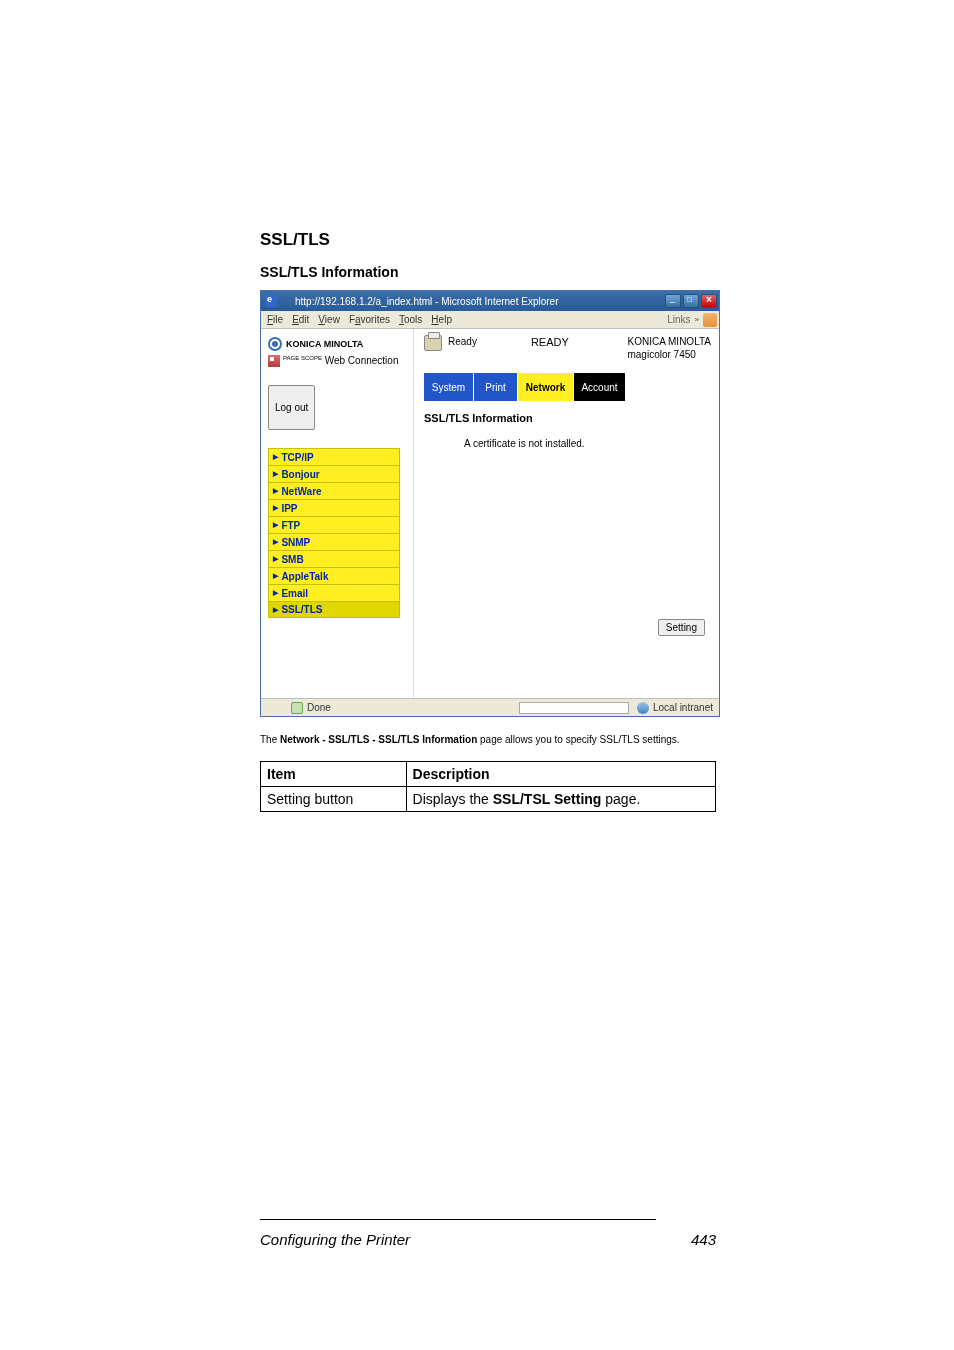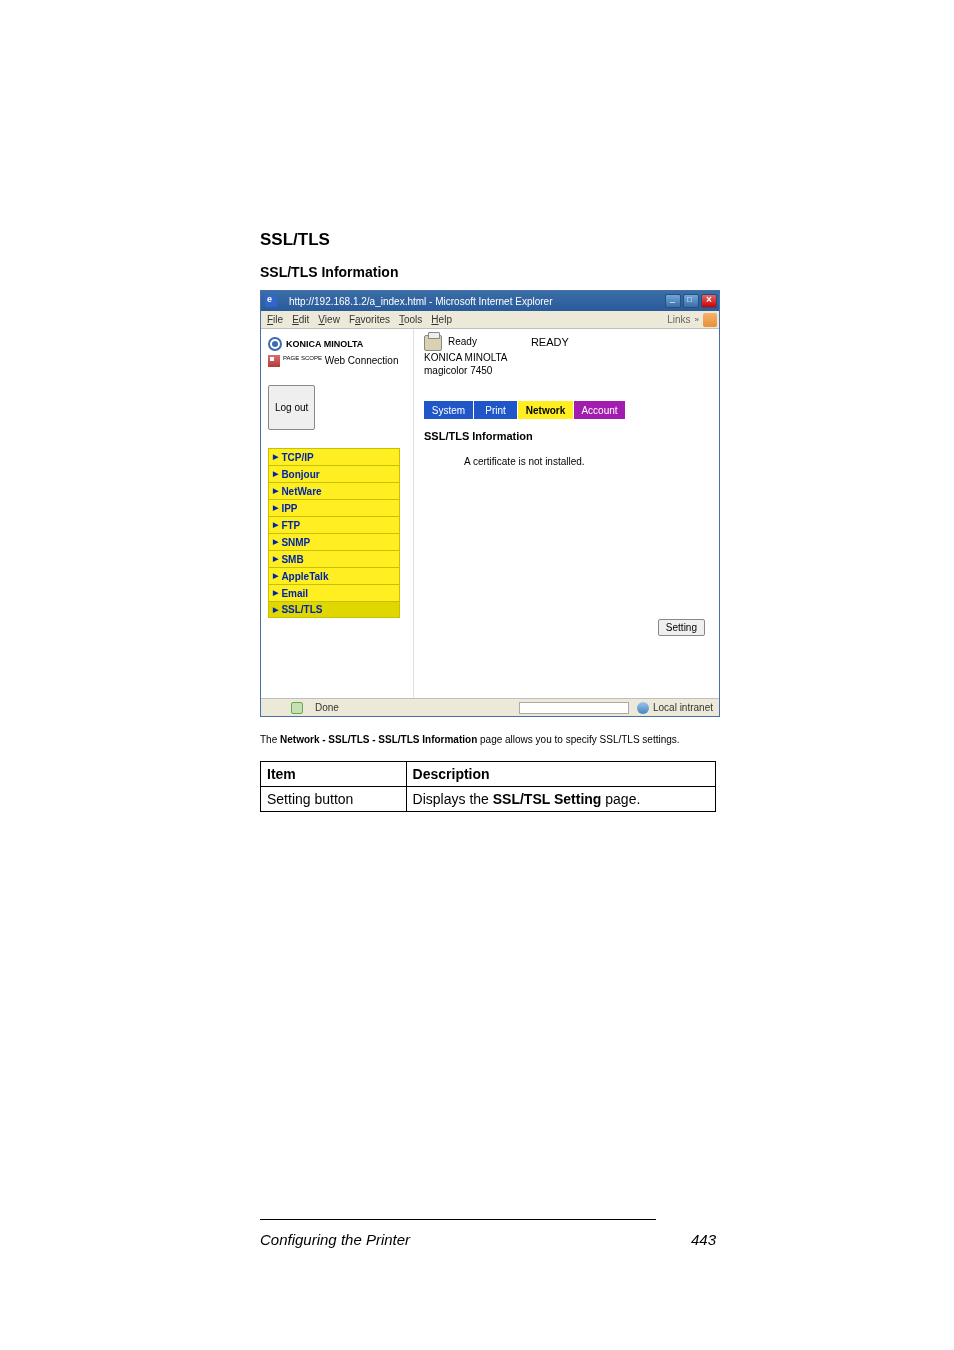--- a/index.html
+++ b/index.html
@@ -5,21 +5,21 @@
   * { box-sizing: border-box; margin: 0; padding: 0; }
   html, body { width: 954px; height: 1350px; background: #fff; font-family: Arial, Helvetica, sans-serif; }
   .page { width: 954px; height: 1350px; position: relative; padding: 230px 238px 0 260px; }
 
   .sec-title { font-size: 17px; font-weight: bold; color: #000; margin-bottom: 14px; }
   .sub-title { font-size: 14px; font-weight: bold; color: #000; margin-bottom: 10px; }
 
   
   .ie-window { width: 460px; height: 427px; border: 1px solid #4a6ea9; background:#fff; font-family: Tahoma, Arial, sans-serif; }
   .ie-titlebar { height: 20px; background: linear-gradient(#3a6ea5,#295a9b); display:flex; align-items:center; justify-content:space-between; padding:0 2px 0 4px; color:#fff; font-size:10px; }
-  .ie-titlebar-left { display:flex; align-items:center; gap:12px; }
+  .ie-titlebar-left { display:flex; align-items:center; gap:18px; }
   .ie-e-icon { width:12px; height:12px; background:#3366cc; border-radius:2px; position:relative; }
   .ie-e-icon::after { content:"e"; color:#fff; font-size:9px; font-weight:bold; position:absolute; left:2px; top:-1px; }
   .ie-winbtns { display:flex; gap:2px; }
   .ie-winbtns span { width:16px; height:14px; display:inline-block; background:linear-gradient(#6fa8dc,#3a6ea5); border:1px solid #2a4d7a; border-radius:2px; position:relative; }
   .ie-close { background:linear-gradient(#e06666,#cc0000) !important; }
   .ie-min::after { content:"_"; color:#fff; font-size:9px; position:absolute; left:4px; top:-2px; }
   .ie-max::after { content:"□"; color:#fff; font-size:8px; position:absolute; left:3px; top:0; }
   .ie-close::after { content:"×"; color:#fff; font-size:10px; font-weight:bold; position:absolute; left:4px; top:-1px; }
   .ie-menubar { height:18px; background:#ece9d8; display:flex; align-items:center; gap:9px; padding-left:6px; font-size:10px; color:#333; border-bottom:1px solid #bfbfbf; position:relative;}
   .ie-menubar .u { text-decoration: underline; }
@@ -39,44 +39,44 @@
   .logout-wrap { margin-top:18px;}
   .logout-btn { font-size:10px; padding:16px 6px; background:#efefef; border:1px solid #888; border-radius:2px;}
 
   .sidenav { margin-top:18px; width:132px;}
   .sidenav .item { background:#ffef22; border:1px solid #c7c200; border-bottom:none; height:17px; display:flex; align-items:center; font-size:10px; font-weight:bold; color:#0025a8; padding-left:4px;}
   .sidenav .item:last-child { border-bottom:1px solid #c7c200;}
   .sidenav .item .tri { color:#0025a8; font-size:7px; margin-right:3px;}
   .sidenav .item.active { background:#e0d600;}
 
   .ie-right { flex:1; padding:6px 8px 6px 10px; display:flex; flex-direction:column;}
-  .header-row { display:flex; align-items:flex-start; justify-content:space-between; font-size:10px;flex-direction:column;}
+  .header-row { display:flex; align-items:flex-start; justify-content:space-between; font-size:10px;}
   .header-left { display:flex; align-items:flex-start; gap:6px;}
   .printer-ico { width:18px; height:16px; background:#d9d2b0; border:1px solid #888; border-radius:2px; position:relative;}
   .printer-ico::before { content:""; position:absolute; left:3px; top:-4px; width:10px; height:5px; background:#eee; border:1px solid #888; border-radius:1px 1px 0 0;}
   .ready-word { font-size:10px; margin-top:1px;}
   .ready-large { font-size:11px; margin-left:48px; margin-top:1px;}
   .device { font-size:10px; text-align:left; line-height:1.3;}
 
-  .tabbar { margin-top:24px; display:flex; height:18px;}
+  .tabbar { margin-top:12px; display:flex; height:28px;}
   .tabbar .tab { font-size:10px; color:#fff; display:flex; align-items:center; justify-content:center; border-right:1px solid #fff;}
   .t-sys { width:50px; background:#2156c9;}
   .t-print { width:44px; background:#2156c9;}
   .t-net { width:56px; background:#ffef22 !important; color:#000 !important; font-weight:bold;}
-  .t-acc { width:52px; background:#a21caf;}
+  .t-acc { width:52px; background:#000000;}
 
   .content-area { margin-top:11px; flex:1; position:relative;}
   .sec-head { font-size:11px; font-weight:bold; color:#000;}
   .cert-msg { font-size:10px; margin-top:14px; margin-left:40px;}
 
   .setting-row { position:absolute; right:6px; bottom:56px; }
   .setting-btn { font-size:10px; padding:2px 7px; background:#efefef; border:1px solid #888; border-radius:2px;}
 
   .ie-status { height:18px; background:#ece9d8; border-top:1px solid #bfbfbf; display:flex; align-items:center; justify-content:space-between; padding:0 6px; font-size:10px; color:#333;}
-  .ie-status-left { display:flex; align-items:center; gap:12px;padding-left:24px;}
+  .ie-status-left { display:flex; align-items:center; gap:4px;padding-left:24px;}
   .ie-done-ico { width:12px; height:12px; background:#c6e0b4; border:1px solid #6aa84f; border-radius:2px;}
   .ie-prog { width:110px; height:12px; border:1px solid #aaa; background:#fff;}
   .ie-status-right { display:flex; align-items:center; gap:4px;}
   .ie-intranet-ico { width:12px; height:12px; background:linear-gradient(#9fc5e8,#3d85c6); border-radius:50%;}
 
   .desc-para { font-size:10px; margin-top:16px; line-height:1.35;}
   .note-row { display:flex; align-items:flex-start; gap:8px; margin-top:12px;}
   .note-ico { width:30px; height:20px; position:relative; flex-shrink:0; margin-top:2px;}
   .note-ico::before { content:""; position:absolute; left:0; top:2px; width:15px; height:17px; border:1.5px solid #000; background:#fff;}
   .note-ico::after { content:""; position:absolute; left:3px; top:5px; width:9px; height:2px; background:#000; box-shadow:0 3px 0 #000, 0 6px 0 #000, 0 9px 0 #000;}

